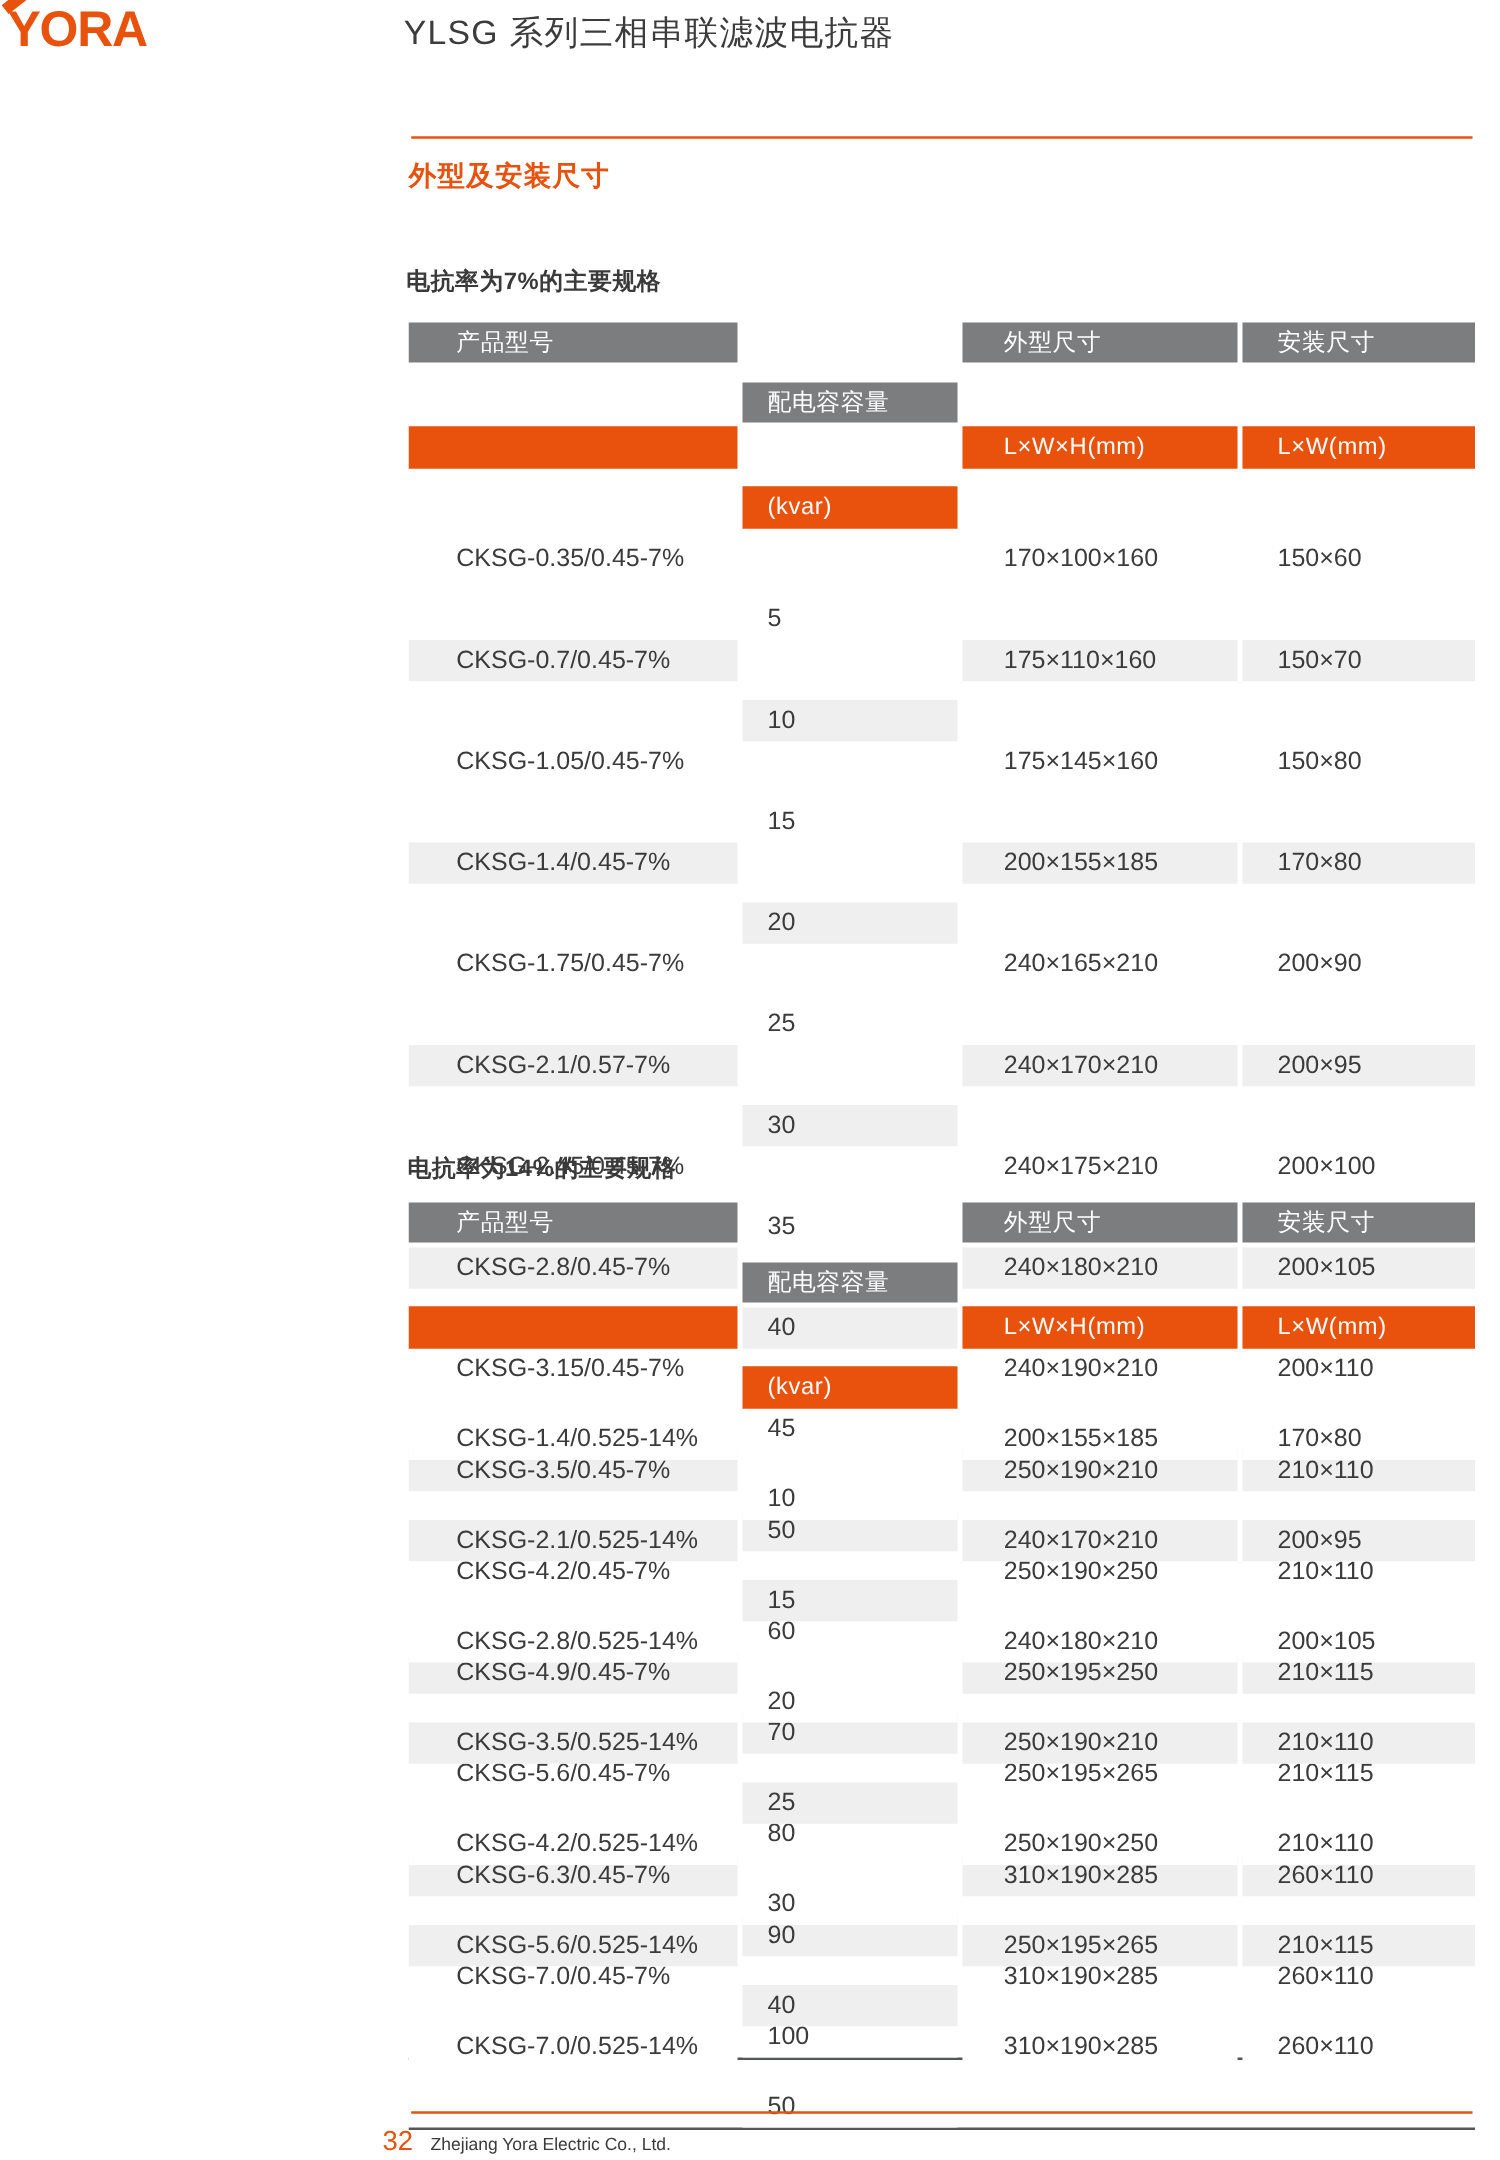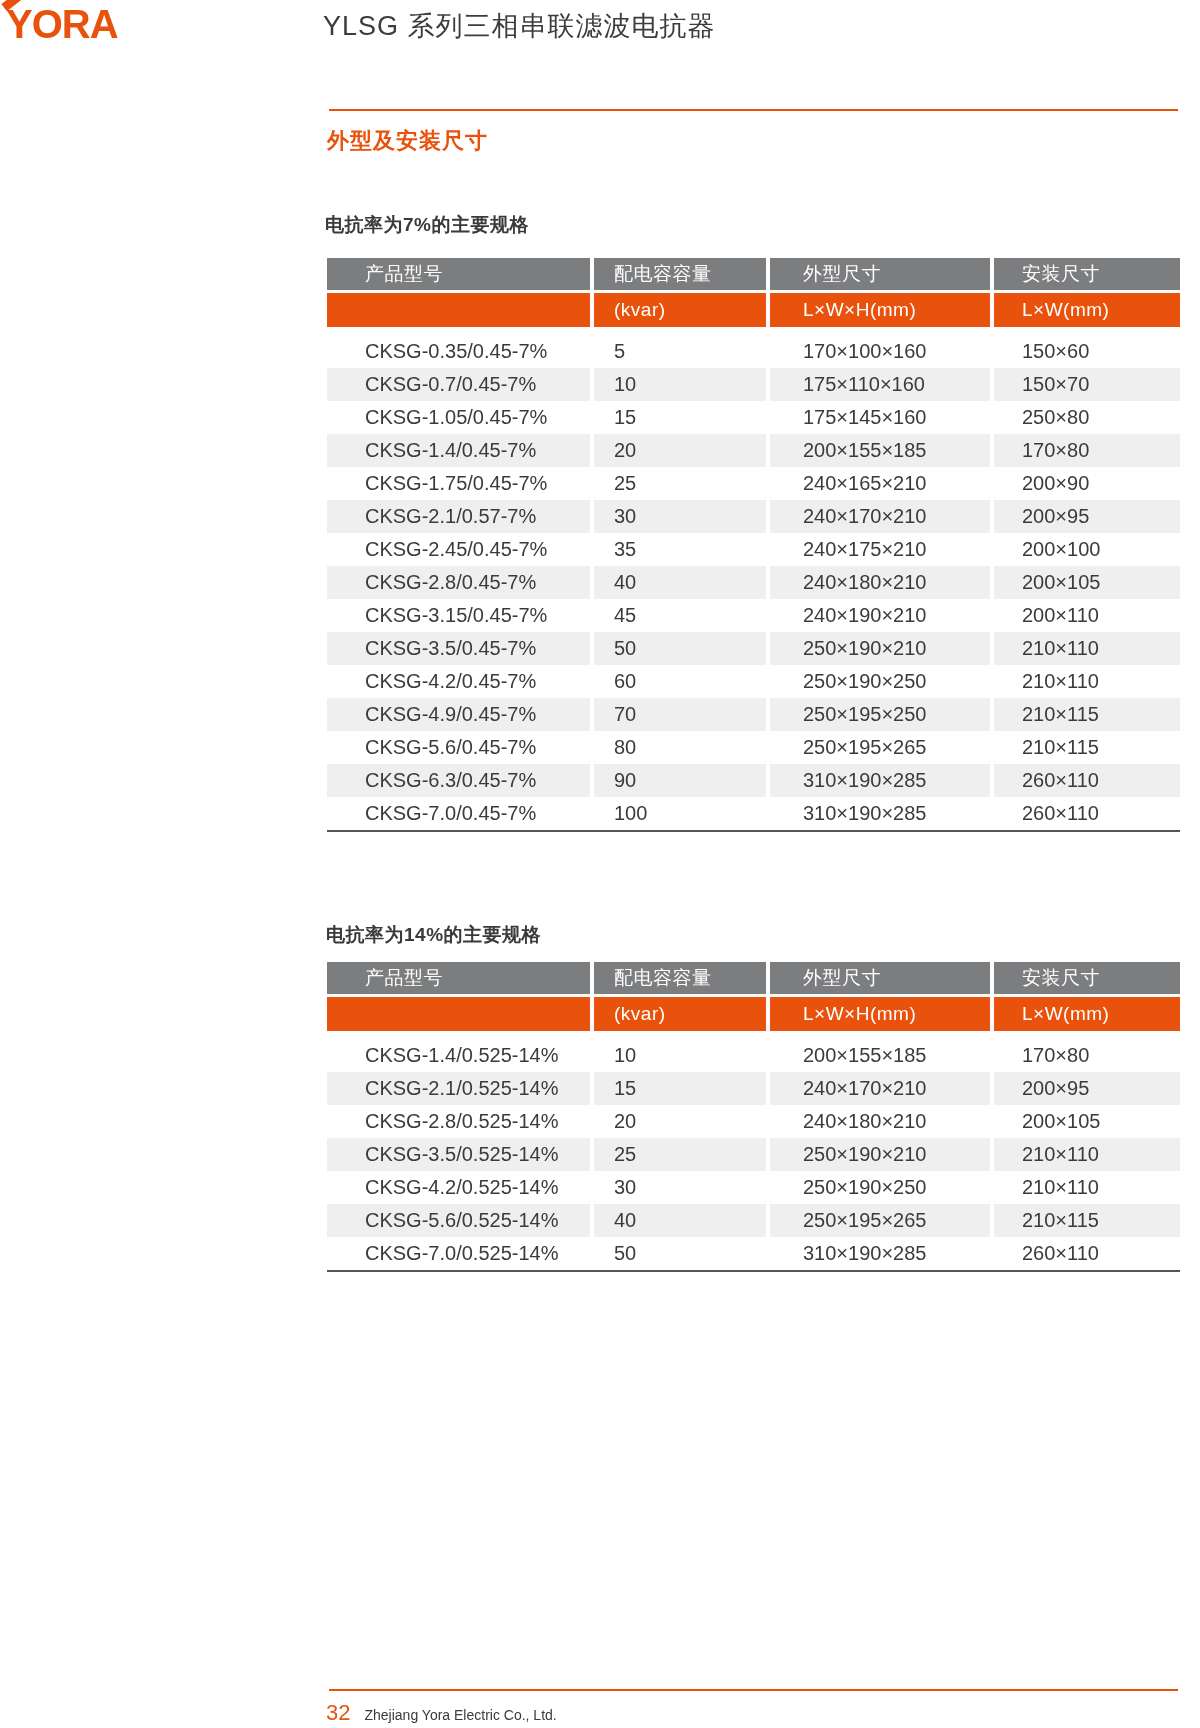--- a/index.html
+++ b/index.html
@@ -56,21 +56,21 @@
   #table-1 { top: 258px; }
   #table-2 { top: 962px; }
 
   .t-row {
     display: grid;
     grid-template-columns: 263px 172px 220px 186px;
     column-gap: 4px;
   }
   .t-row .cell { display: flex; align-items: center; }
   .cell.c1 { padding-left: 38px; }
-  .cell.c2 { padding-left: 20px; }
+  .cell.c2 { padding-left: 20px; margin-top: 48px; }
   .cell.c3 { padding-left: 33px; }
   .cell.c4 { padding-left: 28px; }
 
   .t-row.gray-h .cell {
     height: 32px; background: #7C7D7F;
     color: #ffffff; font-size: 19px; letter-spacing: 0.5px;
   }
   .t-row.orange-h .cell {
     height: 34px; background: #E8520D;
     color: #ffffff; font-size: 19px; letter-spacing: 0.5px;
@@ -83,21 +83,21 @@
     font-size: 20px; color: #3B3B3B;
   }
   .t-row.data.alt .cell { background: #EFEFEF; }
 
   
   .footer-rule {
     position: absolute; left: 329px; top: 1689px;
     width: 849px; height: 2px; background: #E8520D;
   }
   .footer {
-    position: absolute; left: 326px; top: 1700px;
+    position: absolute; left: 306px; top: 1700px;
     display: flex; align-items: baseline; gap: 14px;
   }
   .page-number { font-size: 22px; color: #E8520D; font-weight: 500; }
   .footer-company { font-size: 14px; color: #3A3A3A; }
 </style>
 </head>
 <body>
 
 <div class="logo">
   <span class="y-mark"></span>
@@ -136,21 +136,21 @@
       <div class="t-row data alt">
         <div class="cell c1">CKSG-0.7/0.45-7%</div>
         <div class="cell c2">10</div>
         <div class="cell c3">175×110×160</div>
         <div class="cell c4">150×70</div>
       </div>
       <div class="t-row data">
         <div class="cell c1">CKSG-1.05/0.45-7%</div>
         <div class="cell c2">15</div>
         <div class="cell c3">175×145×160</div>
-        <div class="cell c4">250×80</div>
+        <div class="cell c4">150×80</div>
       </div>
       <div class="t-row data alt">
         <div class="cell c1">CKSG-1.4/0.45-7%</div>
         <div class="cell c2">20</div>
         <div class="cell c3">200×155×185</div>
         <div class="cell c4">170×80</div>
       </div>
       <div class="t-row data">
         <div class="cell c1">CKSG-1.75/0.45-7%</div>
         <div class="cell c2">25</div>

